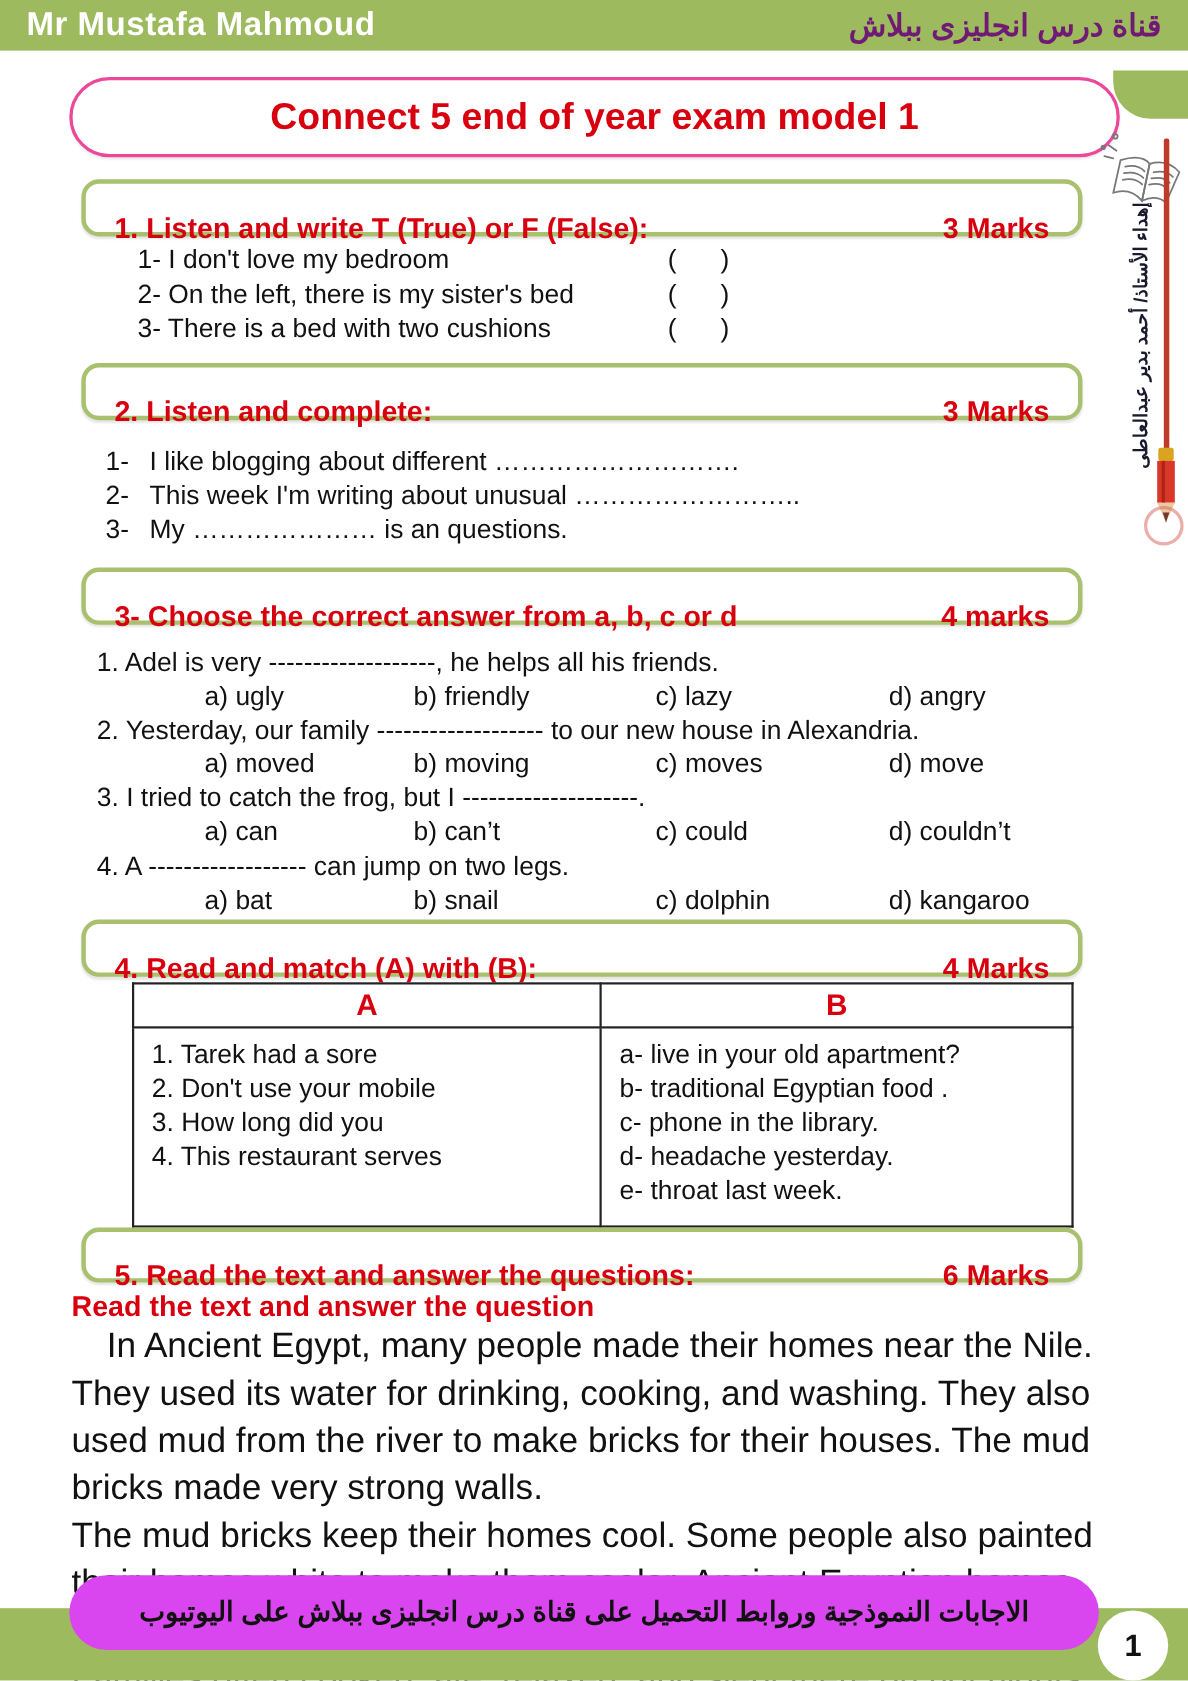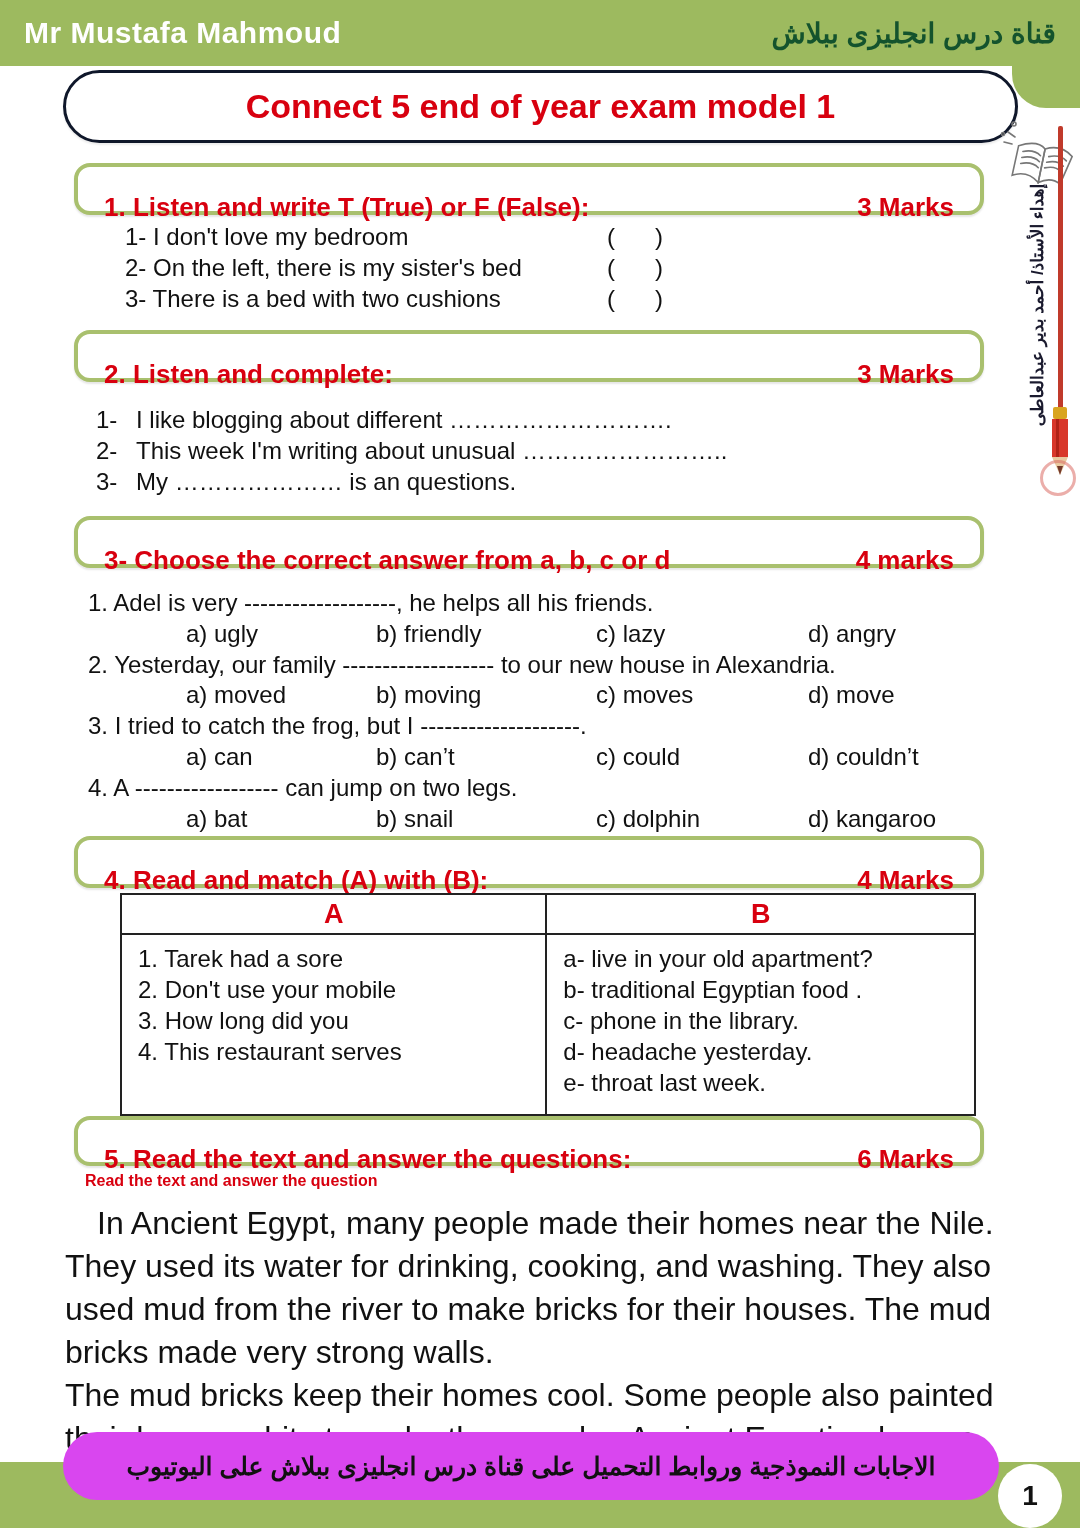--- a/index.html
+++ b/index.html
@@ -4,34 +4,34 @@
 <style>
   * { margin:0; padding:0; box-sizing:border-box; }
   html,body { background:#ffffff; }
   .page {
     position:relative; width:1080px; height:1528px; margin:0 auto;
     background:#ffffff; overflow:hidden;
     font-family:"Liberation Sans", sans-serif; color:#111;
   }
   
   .topband {
-    position:absolute; top:0; left:0; width:1080px; height:66px;
+    position:absolute; top:0; left:0; width:1080px; height:46px;
     background:#9dba5f; display:flex; align-items:center;
     justify-content:space-between; padding:0 24px;
   }
   .teacher-name { color:#fff; font-size:30px; font-weight:bold; letter-spacing:.5px; }
-  .channel-name { color:#14532d; font-size:28px; font-weight:bold; direction:rtl; }
+  .channel-name { color:#701a75; font-size:28px; font-weight:bold; direction:rtl; }
   .corner-notch {
     position:absolute; top:64px; right:0; width:68px; height:44px;
     background:#9dba5f; border-bottom-left-radius:34px;
   }
   
   .title-pill {
     position:absolute; top:70px; left:63px; width:955px; height:73px;
-    background:#fff; border:3px solid #0f172a; border-radius:40px;
+    background:#fff; border:3px solid #ec4899; border-radius:40px;
     display:flex; align-items:center; justify-content:center;
     box-shadow:0 2px 2px rgba(0,0,0,.08);
   }
   .title-pill span { color:#d8000f; font-size:34px; font-weight:bold; }
   
   .sec-box {
     position:absolute; left:74px; width:910px; height:52px;
     background:#fff; border:4px solid #a9c06e; border-radius:16px;
     display:flex; align-items:center; justify-content:space-between;
     padding:0 26px; box-shadow:0 2px 2px rgba(0,0,0,.10);
@@ -51,21 +51,21 @@
   
   .s3-content { position:absolute; top:588px; left:88px; width:895px; font-size:24px; line-height:30.8px; }
   .opt-row { display:grid; grid-template-columns:190px 220px 212px auto; padding-left:98px; }
   
   .match-table { position:absolute; top:893px; left:120px; width:856px; border-collapse:collapse; background:#fff; }
   .match-table th, .match-table td { border:2px solid #222; }
   .match-table th { height:40px; color:#d8000f; font-size:27px; font-weight:bold; text-align:center; }
   .match-table td { padding:8px 16px 16px; font-size:24px; line-height:31px; vertical-align:top; }
   .col-a { width:49.8%; } .col-b { width:50.2%; }
   
-  .s5-subtitle { position:absolute; top:1172px; left:65px; color:#d8000f; font-weight:bold; font-size:16px;margin-left:20px; }
+  .s5-subtitle { position:absolute; top:1172px; left:65px; color:#d8000f; font-weight:bold; font-size:26px; }
   .s5-text { position:absolute; top:1202px; left:65px; width:944px; font-size:32px; line-height:43px; }
   .s5-text .p1 { text-indent:32px; }
   
   .book-sketch { position:absolute; top:110px; left:1000px; width:80px; height:106px; }
   .red-line { position:absolute; top:126px; left:1058px; width:5px; height:298px; background:#c03a2b; border-radius:2px; }
   .dedication {
     position:absolute; top:292px; left:910px; width:260px; height:26px;
     transform:rotate(-90deg); text-align:center; direction:rtl;
     font-size:17px; font-weight:bold; color:#1a1a2e; white-space:nowrap;
   }

